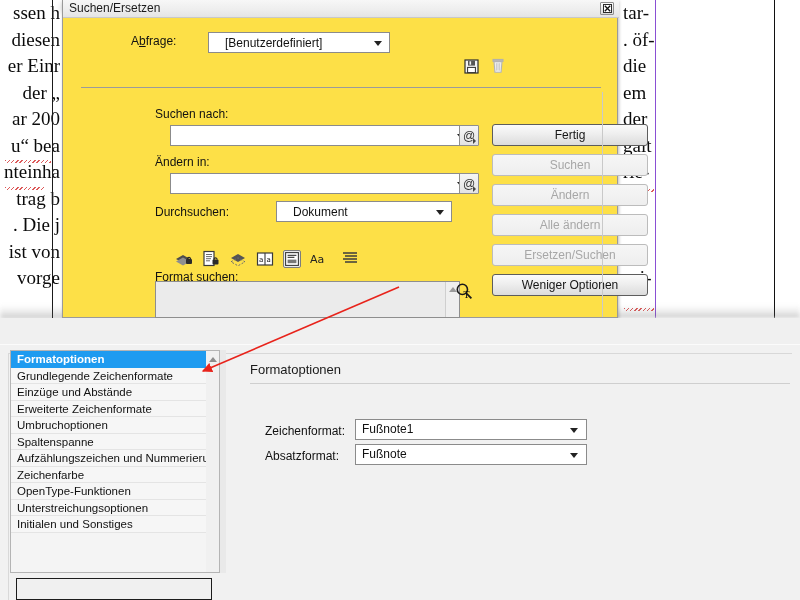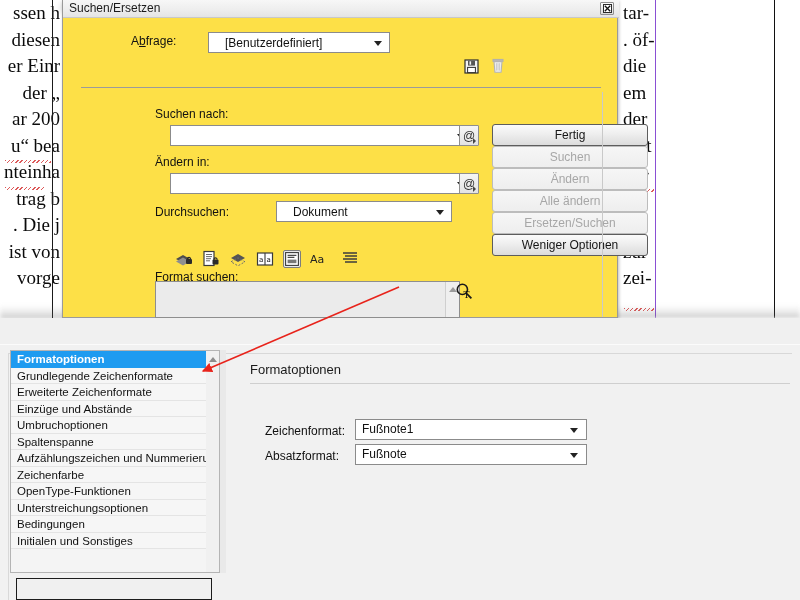--- a/index.html
+++ b/index.html
@@ -140,21 +140,21 @@
   }
   .fmtfield .sb .up {
     position:absolute; left:3px; top:5px; width:0;height:0;
     border-left:4px solid transparent;border-right:4px solid transparent;border-bottom:5px solid #9b9b9b;
   }
   .magbtn { position:absolute; left:392px; top:282px; width:19px; height:19px; }
 
   
   .btncol { position:absolute; left:429px; top:106px; width:156px; }
   .dlgbtn {
-    width:156px; height:22px; 
+    width:156px; height:22px; margin-bottom:8px;
     background:linear-gradient(180deg,#fbfbfb 0%,#eeeeee 45%,#dcdcdc 100%);
     border:1px solid #8b8b8b; border-radius:3px;
     font-size:12px; color:#161616; text-align:center; line-height:20px;
     font-family:"Liberation Sans", sans-serif;
   }
   .dlgbtn.strong { border-color:#5d5d5d; font-weight:normal; }
   .dlgbtn.disabled { color:#a7a7a7; border-color:#bcbcbc;
     background:linear-gradient(180deg,#f6f6f6,#eeeeee); }
   .vsep { position:absolute; left:597px; top:92px; width:1px; height:226px; background:#c9c9c9; }
 
@@ -421,29 +421,28 @@
 <div id="fmt-dialog">
 
 
   <div class="fmt-body">
     <div class="fmt-inner"></div>
   </div>
 
   <div class="opt-list">
     <div class="opt-item sel">Formatoptionen</div>
     <div class="opt-item">Grundlegende Zeichenformate</div>
+    <div class="opt-item">Einzüge und Abstände</div>
     <div class="opt-item">Erweiterte Zeichenformate</div>
-    <div class="opt-item">Einzüge und Abstände</div>
     <div class="opt-item">Umbruchoptionen</div>
     <div class="opt-item">Spaltenspanne</div>
     <div class="opt-item">Aufzählungszeichen und Nummerierung</div>
     <div class="opt-item">Zeichenfarbe</div>
     <div class="opt-item">OpenType-Funktionen</div>
     <div class="opt-item">Unterstreichungsoptionen</div>
-    <div class="opt-item">Bedingungen</div>
     <div class="opt-item">Initialen und Sonstiges</div>
   </div>
   <div class="opt-scroll">
     <div class="up"></div>
   </div>
   <div class="listedge"></div>
 </div>
 
 <div class="bottom-box"></div>
 

